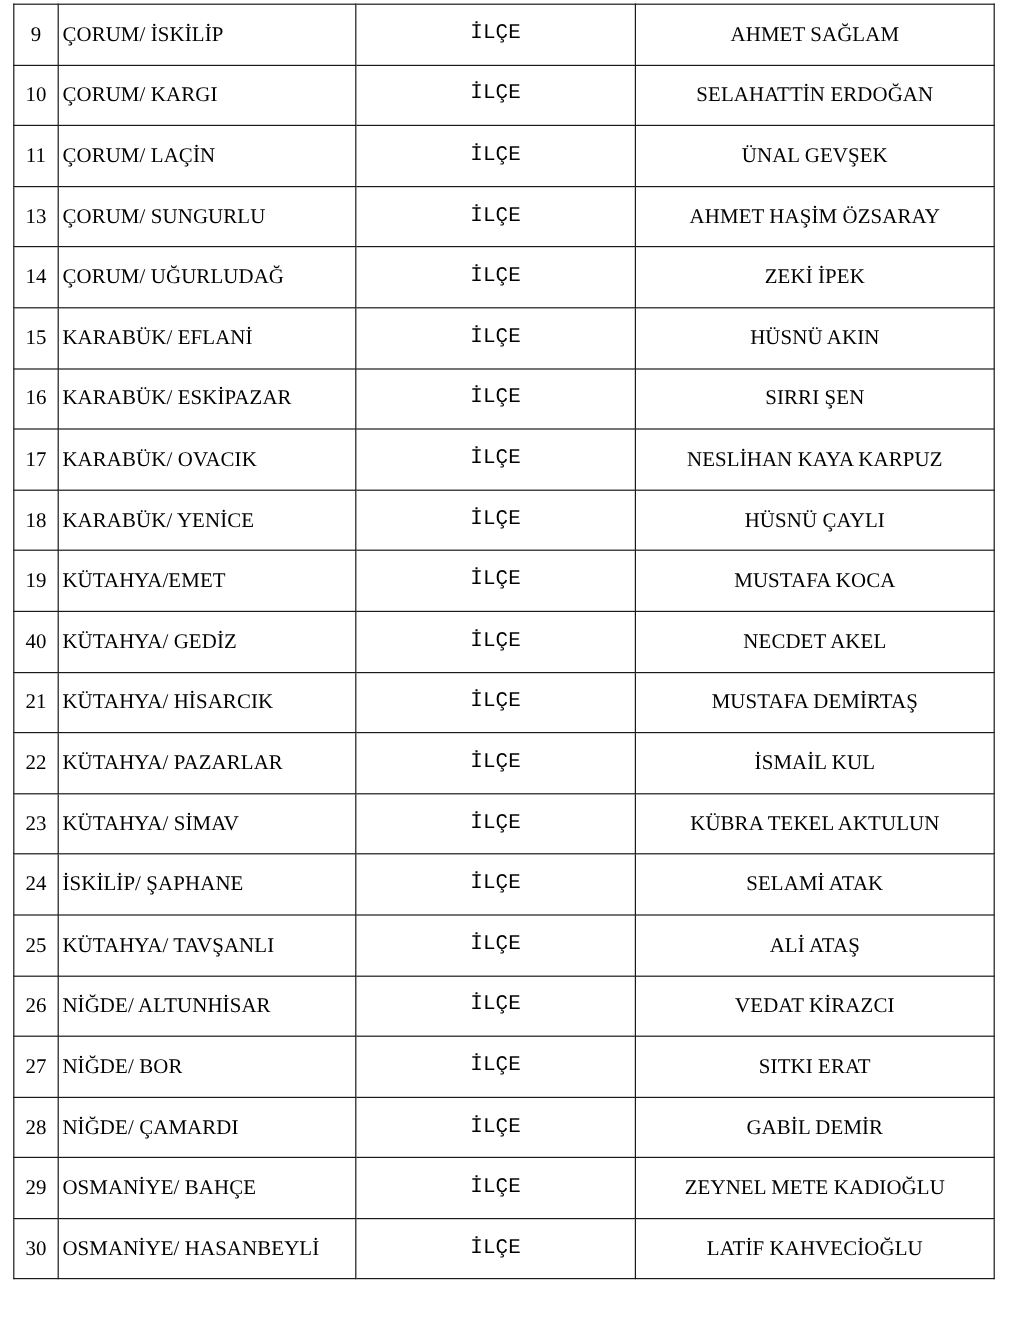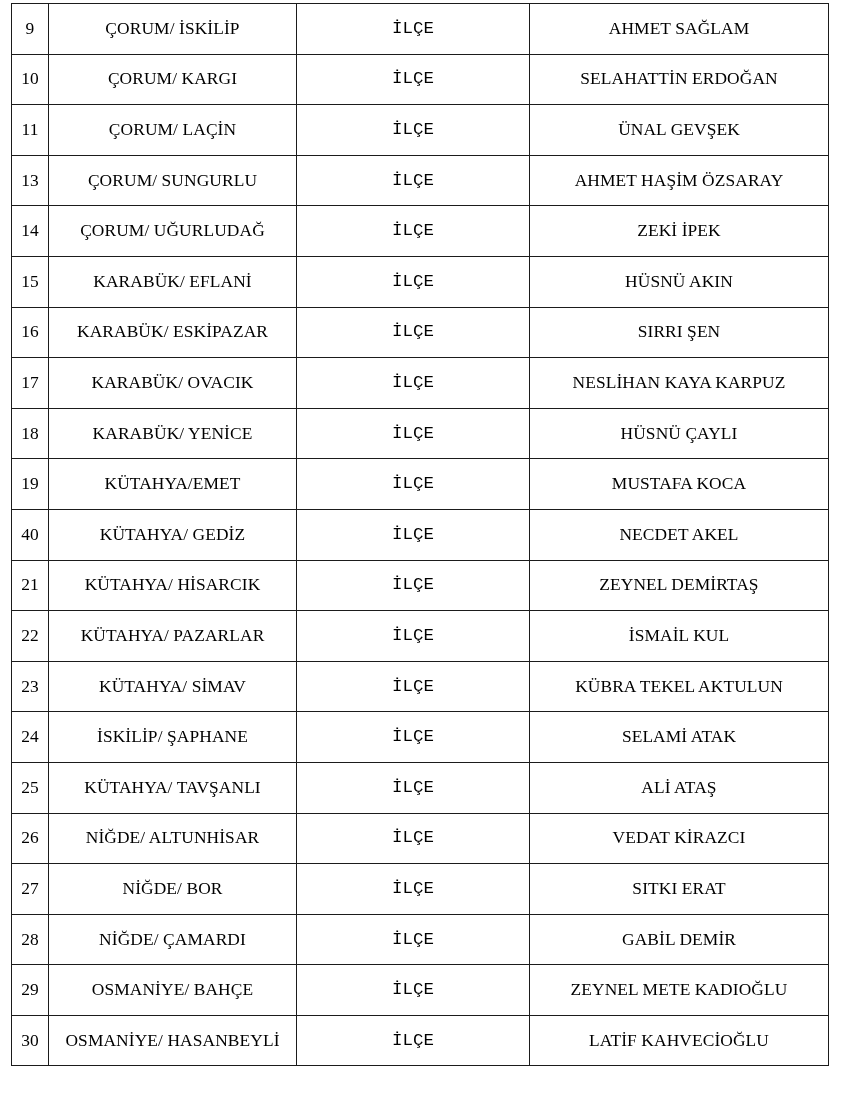--- a/index.html
+++ b/index.html
@@ -41,21 +41,21 @@
     font-size: 17.4px;
     line-height: 1.14;
     letter-spacing: 0.1px;
   }
   td.cell-no {
     text-align: center;
     font-size: 16.6px;
     padding-right: 5px;
   }
   td.cell-place {
-    text-align: center;
+    text-align: left;
     margin-left: 12px;
   }
   td.cell-type {
     text-align: center;
     font-family: Liberation Mono, monospace;
   }
   td.cell-name {
     text-align: center;
   }
   td.wrap-place {
@@ -138,21 +138,21 @@
         <tr>
           <td class="cell-no">40</td>
           <td class="cell-place">KÜTAHYA/ GEDİZ</td>
           <td class="cell-type">İLÇE</td>
           <td class="cell-name">NECDET AKEL</td>
         </tr>
         <tr>
           <td class="cell-no">21</td>
           <td class="cell-place">KÜTAHYA/ HİSARCIK</td>
           <td class="cell-type">İLÇE</td>
-          <td class="cell-name">ZEYNEL DEMİRTAŞ</td>
+          <td class="cell-name">MUSTAFA DEMİRTAŞ</td>
         </tr>
         <tr>
           <td class="cell-no">22</td>
           <td class="cell-place">KÜTAHYA/ PAZARLAR</td>
           <td class="cell-type">İLÇE</td>
           <td class="cell-name">İSMAİL KUL</td>
         </tr>
         <tr>
           <td class="cell-no">23</td>
           <td class="cell-place">KÜTAHYA/ SİMAV</td>

